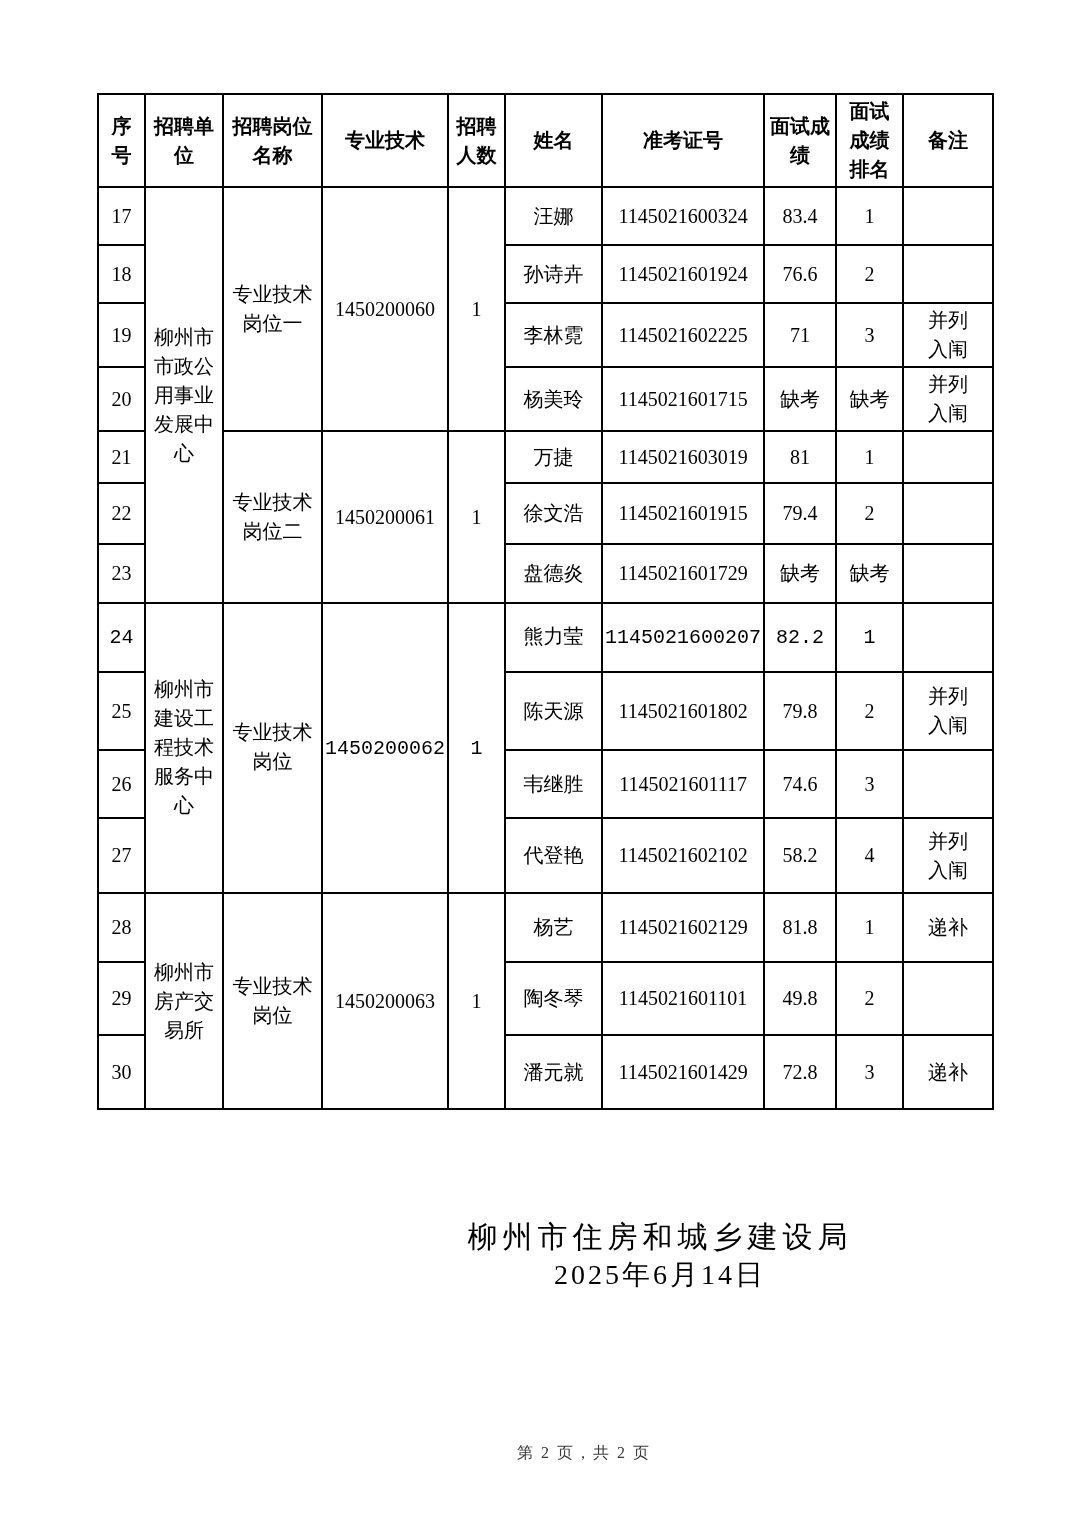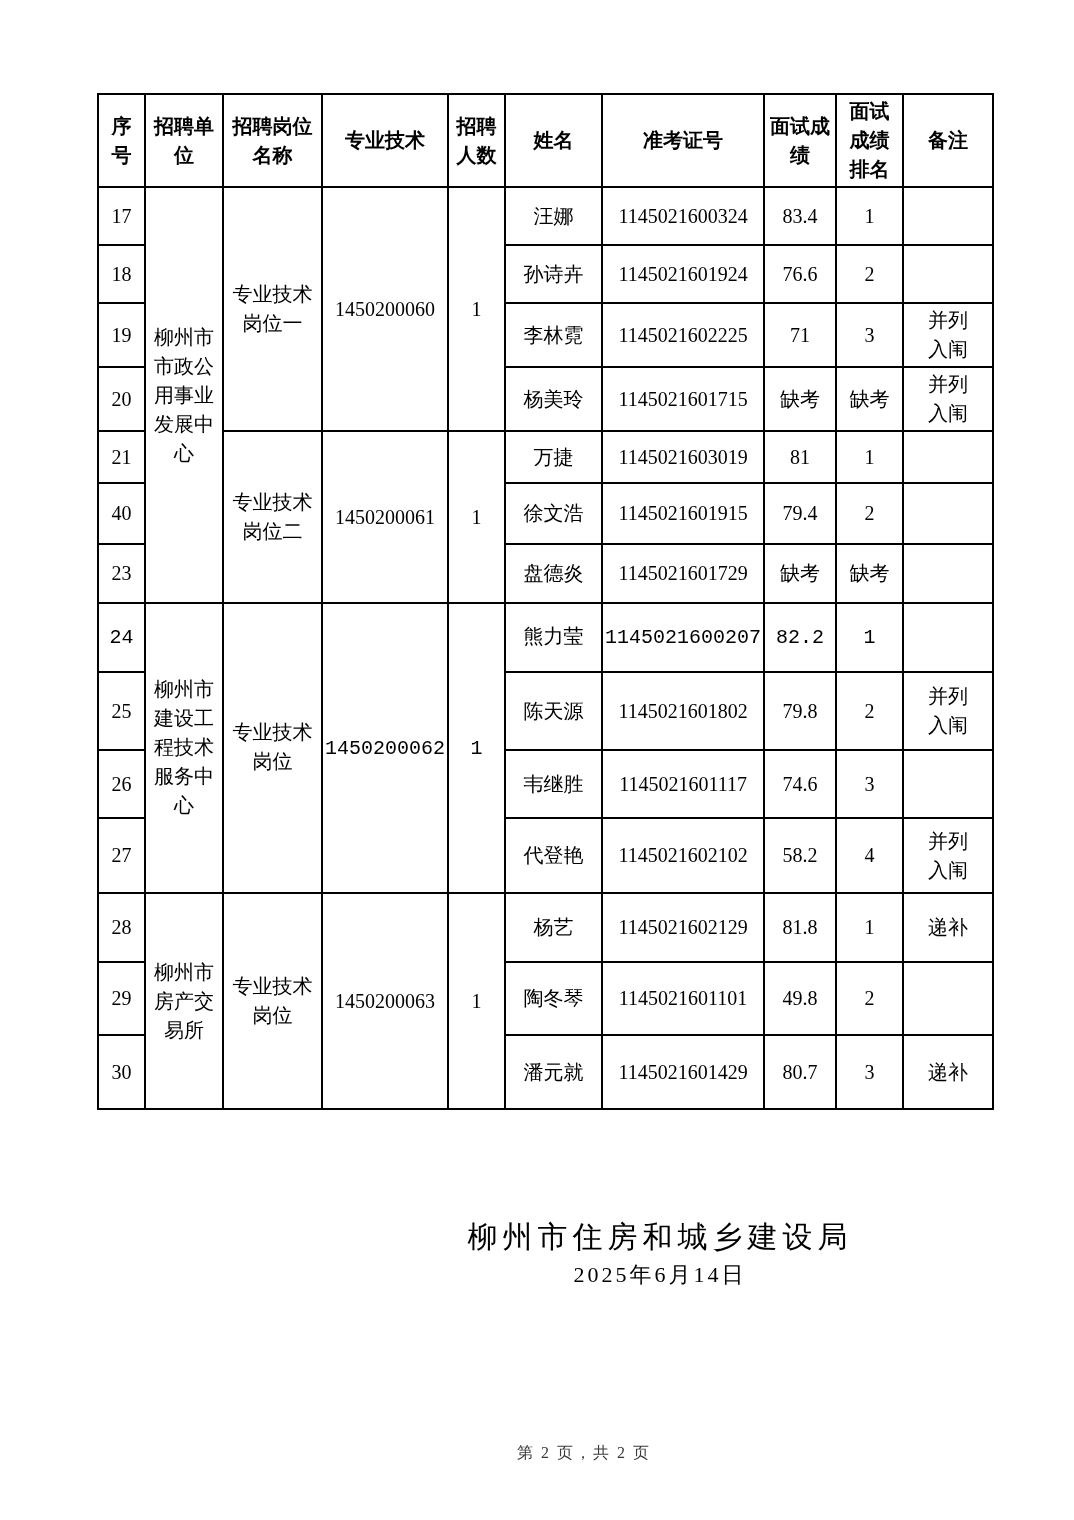--- a/index.html
+++ b/index.html
@@ -45,21 +45,21 @@
     width: 400px;
     text-align: center;
   }
   .signature .org {
     font-size: 30px;
     letter-spacing: 5px;
     line-height: 38px;
     white-space: nowrap;
   }
   .signature .date {
-    font-size: 22px;
+    font-size: 28px;
     letter-spacing: 3px;
     line-height: 38px;
     white-space: nowrap;
   }
   .page-footer {
     position: absolute;
     top: 1443px;
     left: 0;
     width: 100%;
     text-align: center;
@@ -158,21 +158,21 @@
 岗位二</td>
           <td rowspan="3">1450200061</td>
           <td rowspan="3">1</td>
           <td>万捷</td>
           <td>1145021603019</td>
           <td>81</td>
           <td>1</td>
           <td></td>
         </tr>
         <tr style="height: 61px;">
-          <td>40</td>
+          <td>22</td>
           <td>徐文浩</td>
           <td>1145021601915</td>
           <td>79.4</td>
           <td>2</td>
           <td></td>
         </tr>
         <tr style="height: 59px; margin-left: 32px;">
           <td>23</td>
           <td>盘德炎</td>
           <td>1145021601729</td>
@@ -243,21 +243,21 @@
           <td>陶冬琴</td>
           <td>1145021601101</td>
           <td>49.8</td>
           <td>2</td>
           <td></td>
         </tr>
         <tr style="height: 74px;">
           <td>30</td>
           <td>潘元就</td>
           <td>1145021601429</td>
-          <td>80.7</td>
+          <td>72.8</td>
           <td>3</td>
           <td>递补</td>
         </tr>
       </tbody>
   </table>
 
   <div class="signature">
     <div class="org">柳州市住房和城乡建设局</div>
     <div class="date">2025年6月14日</div>
   </div>

